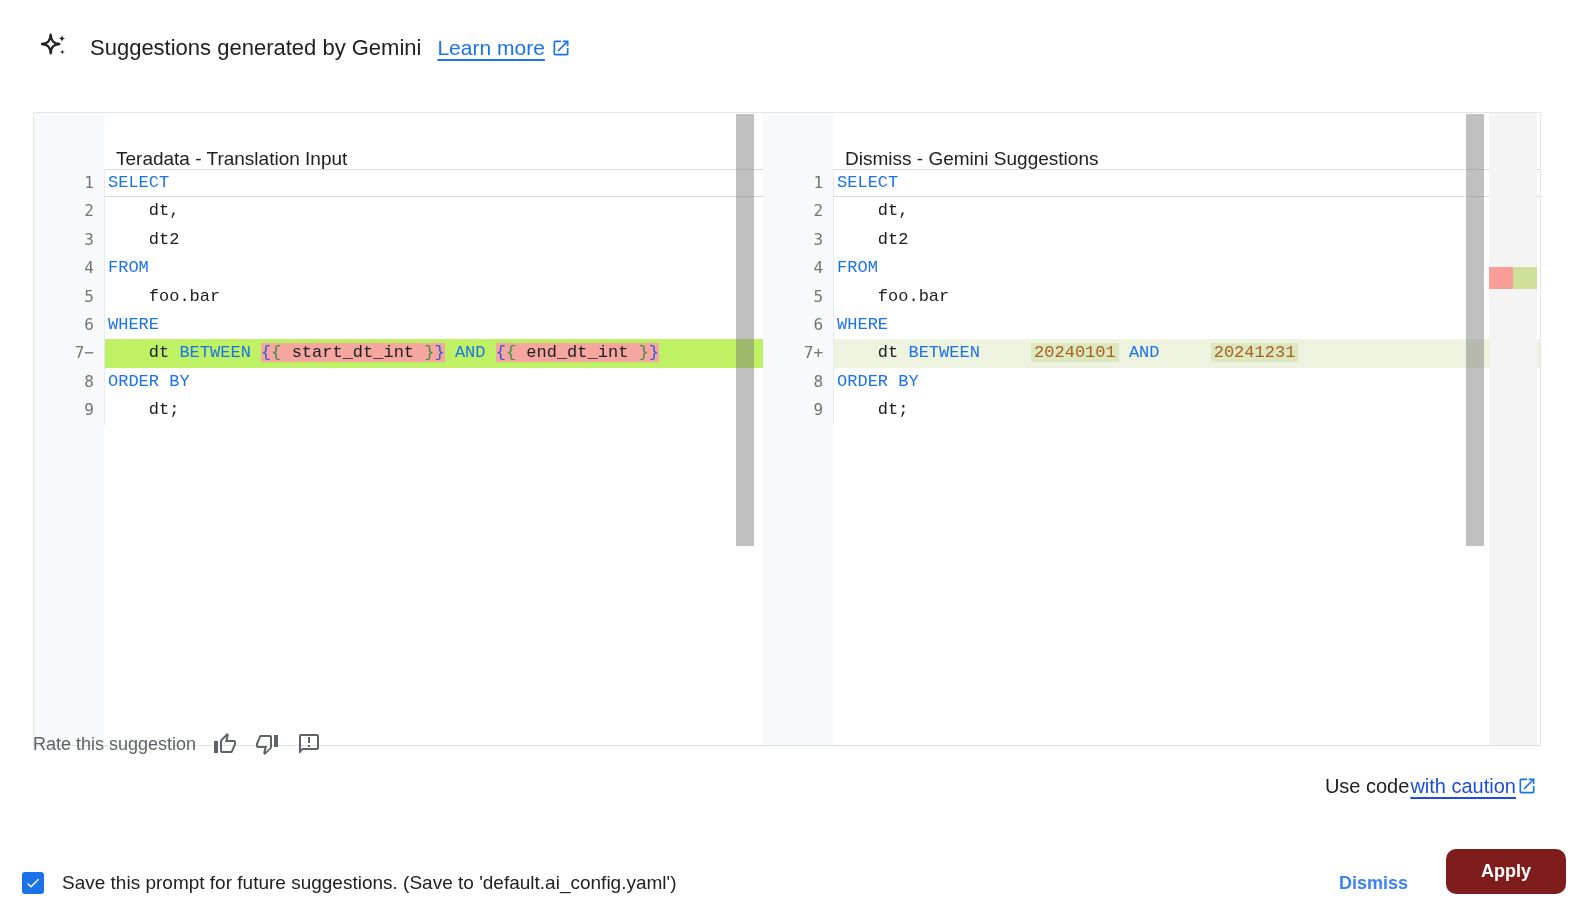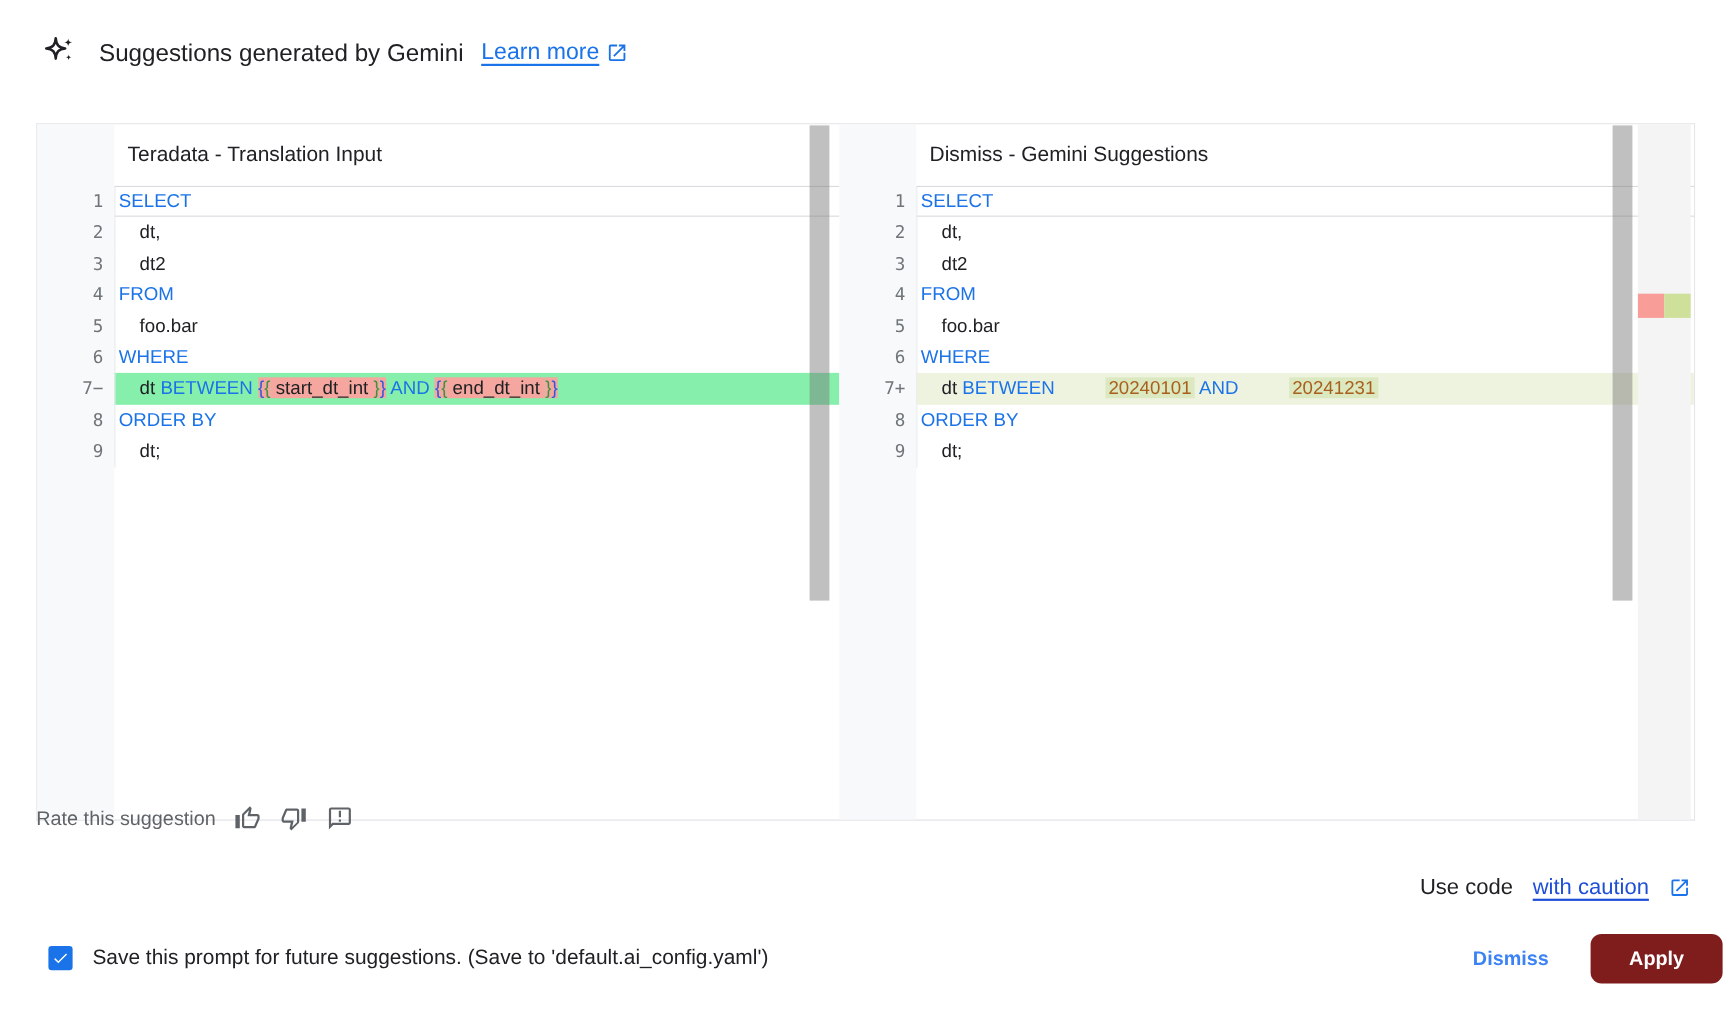--- a/index.html
+++ b/index.html
@@ -14,30 +14,30 @@
   .learn-more .lm-text { font-size:21px; color:#1a73e8; text-decoration:underline; text-underline-offset:4px; }
   .ext-icon { width:20px; height:20px; fill:#1a73e8; }
 
   
   .diff-wrap { position:absolute; left:33px; top:112px; width:1508px; height:634px;
     border:1px solid #e4e6e9; border-bottom-color:#dde0e4; background:#fff; display:flex; }
   .pane { position:relative; height:100%; }
   .pane.left  { width:730px; }
   .pane.right { width:778px; }
   .gutter-col { position:absolute; left:0; top:0; bottom:0; width:70px; background:#f8f9fa; }
-  .pane-title { position:absolute; left:82px; top:17px; font-size:19px; color:#202124; white-space:nowrap; }
+  .pane-title { position:absolute; left:82px; top:35px; font-size:19px; color:#202124; white-space:nowrap; }
   .code-rows  { position:absolute; left:0; top:56px; right:0; }
 
   .code-line { display:flex; height:28.4px; }
   .gutter-num { width:70px; flex:none; text-align:right; padding-right:10px;
     font-family:"DejaVu Sans Mono", monospace; font-size:16px; line-height:28.4px; color:#6e7judge3; color:#70757a; }
-  .line-content { flex:1; white-space:pre; font-family:Liberation Sans, sans-serif;
+  .line-content { flex:1; white-space:pre; font-family:Liberation Mono, monospace;
     font-size:17px; line-height:28.4px; color:#202124; padding-left:3px; border-left:1px solid #e8eaed; }
   .line-active .line-content { background:#fff; border-top:1px solid #d8dade; border-bottom:1px solid #d8dade; line-height:26.4px; }
-  .line-del .line-content { background:#86efac; }
+  .line-del .line-content { background:#bef264; }
   .line-add .line-content { background:#eef3e0; }
   .kw   { color:#1a73e8; }
   .br-b { color:#2e58e0; }
   .br-g { color:#3f8f44; }
   .num  { color:#a9601c;margin-left:41px; }
   .bg-del { background:#f5a69e; }
   .bg-add { background:#dce8c0; padding:0 3px; }
 
   .v-scrollbar { position:absolute; top:0; bottom:0; width:20px; }
   .pane.left  .v-scrollbar { right:8px; }
@@ -48,26 +48,26 @@
   .ruler-del { position:absolute; left:0;  top:154px; width:24px; height:22px; background:#f89d97; }
   .ruler-add { position:absolute; left:24px; top:154px; width:24px; height:22px; background:#cfe09b; }
 
   
   .rate-row { position:absolute; left:33px; top:728px; height:32px; display:flex; align-items:center; }
   .rate-label { font-size:18px; color:#5f6368; }
   .icon-btn { width:26px; height:26px; margin-left:16px; cursor:pointer; display:flex; align-items:center; justify-content:center; }
   .icon-btn:first-of-type { margin-left:26px; }
   .icon-btn svg { width:24px; height:24px; fill:#5f6368; }
 
-  .caution { position:absolute; top:770px; right:37px; height:32px; display:flex; align-items:center; gap:18px;margin-top:21px; }
+  .caution { position:absolute; top:770px; right:37px; height:32px; display:flex; align-items:center; gap:1px; }
   .caution .prefix { font-size:20px; color:#202124; }
   .caution .link { font-size:20px; color:#1d4ed8; text-decoration:underline; text-underline-offset:4px; cursor:pointer; }
 
   
-  .action-bar { position:absolute; left:44px; right:8px; top:848px; height:46px; display:flex; align-items:center; }
+  .action-bar { position:absolute; left:22px; right:8px; top:848px; height:46px; display:flex; align-items:flex-end; }
   .checkbox { width:22px; height:22px; border-radius:3px; background:#1a73e8; display:flex;
     align-items:center; justify-content:center; cursor:pointer; flex:none; }
   .checkbox svg { width:16px; height:16px; }
   .save-label { margin-left:18px; font-size:19px; color:#202124; }
   .spacer { flex:1; }
   .dismiss-btn { font-size:18px; font-weight:bold; color:#3b82f6; background:none; border:none;
     cursor:pointer; margin-right:38px; font-family:"Liberation Sans", sans-serif; }
   .apply-btn { width:120px; height:45px; border-radius:10px; background:#7f1d1d; color:#fff;
     font-size:18px; font-weight:bold; border:none; cursor:pointer; font-family:"Liberation Sans", sans-serif; }
 </style>

